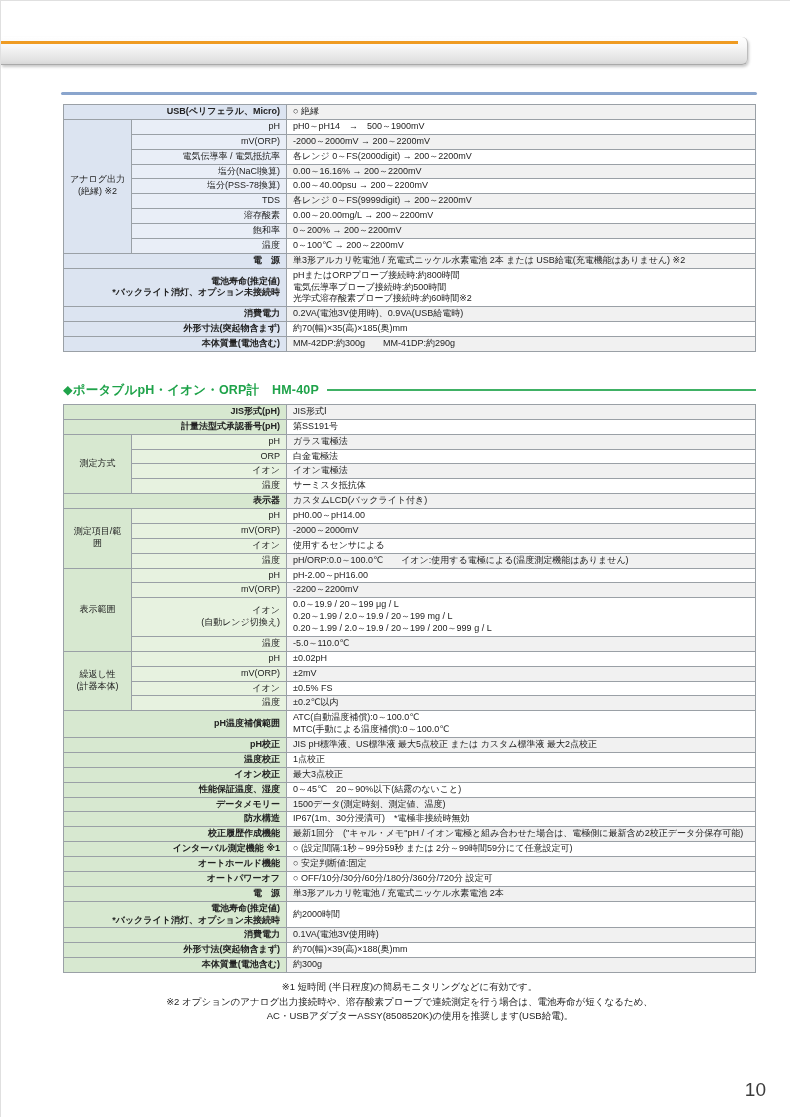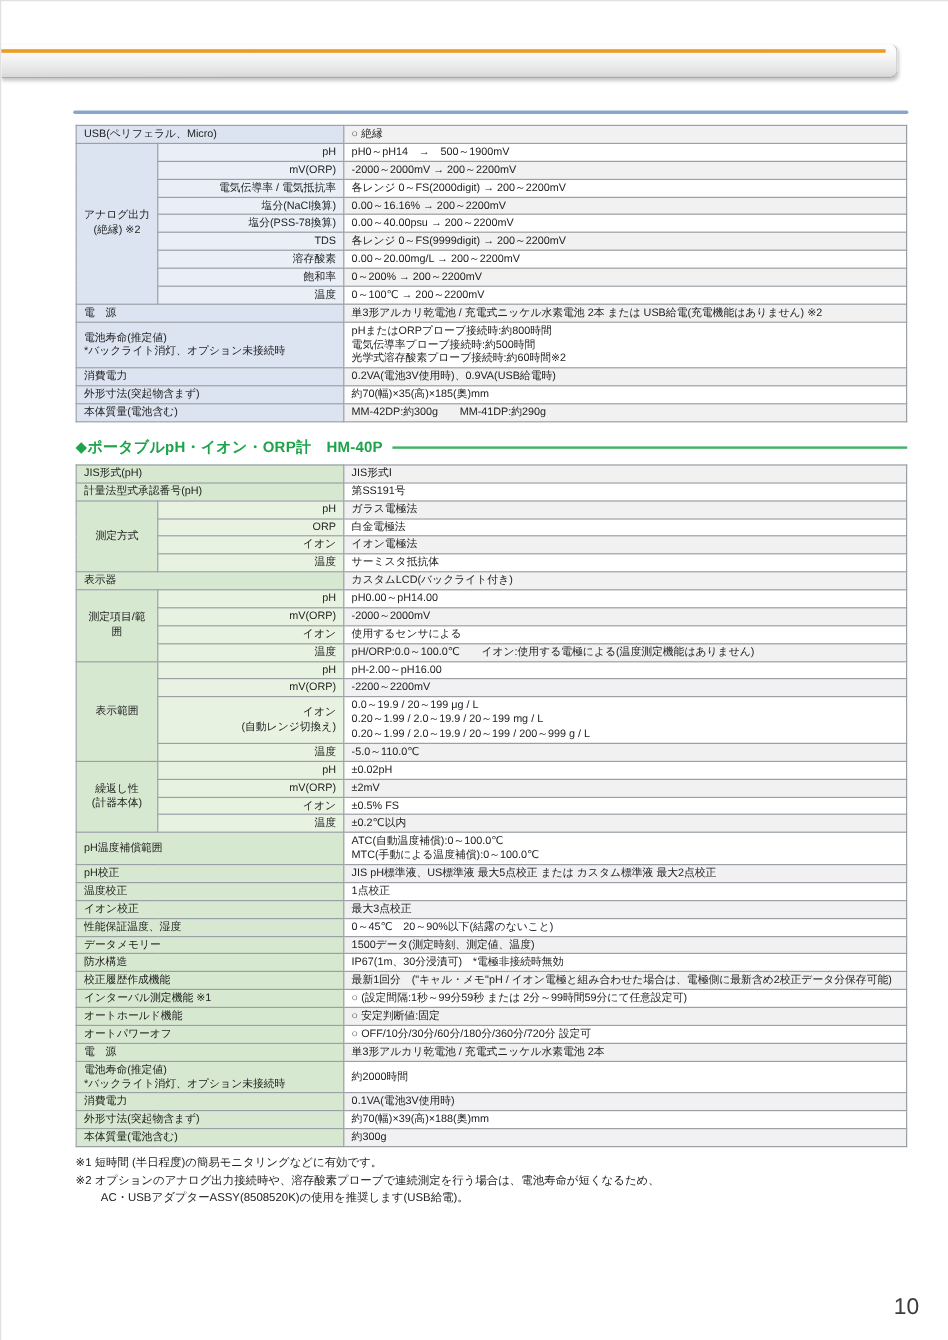--- a/index.html
+++ b/index.html
@@ -27,34 +27,34 @@
   .content{position:absolute;left:62px;top:103px;width:693px;}
 
   table{border-collapse:collapse;width:100%;table-layout:fixed;border:1px solid #6f6f6f;}
   td{
     border:1px solid #9aa0a6;padding:1px 6px;font-size:9px;line-height:1.32;
     height:14px;white-space:pre-line;color:#222;vertical-align:middle;box-sizing:border-box;
   }
   table.blue{--head:#dce4f1;--subhead:#e9eef7;}
   table.green{--head:#d7e8d0;--subhead:#e7f2e0;}
   td.g{text-align:center;background:var(--head);}
-  td.l.full{text-align:left;background:var(--head);}
+  td.l.full{text-align:right;background:var(--head);font-weight:bold;}
   td.l.sub{text-align:right;background:var(--subhead);}
   td.v{text-align:left;background:#ffffff;}
   td.v.z{background:#f1f1f1;}
 
-  .section-head{display:flex;align-items:center;margin:13px 0 5px 0;}
+  .section-head{display:flex;align-items:center;margin:30px 0 5px 0;}
   .section-title{
     font-size:12.5px;font-weight:bold;color:var(--title-green,#1fa34a);
     letter-spacing:0.2px;white-space:nowrap;
   }
   .section-line{flex:1;height:2px;background:var(--title-green,#1fa34a);margin-left:8px;opacity:0.85;}
 
   .footnotes{margin-top:7px;font-size:9.5px;color:#222;line-height:1.55;}
-  .footnotes .fn{white-space:pre-line;}
+  .footnotes .fn{white-space:pre-line;text-align:center;}
   .footnotes .fn.indent{padding-left:21px;}
 
   .page-number{
     position:absolute;right:24px;top:1078px;font-size:19px;color:#3c3c3c;
   }
 </style>
 </head>
 <body>
 
 <div class="topbar">

